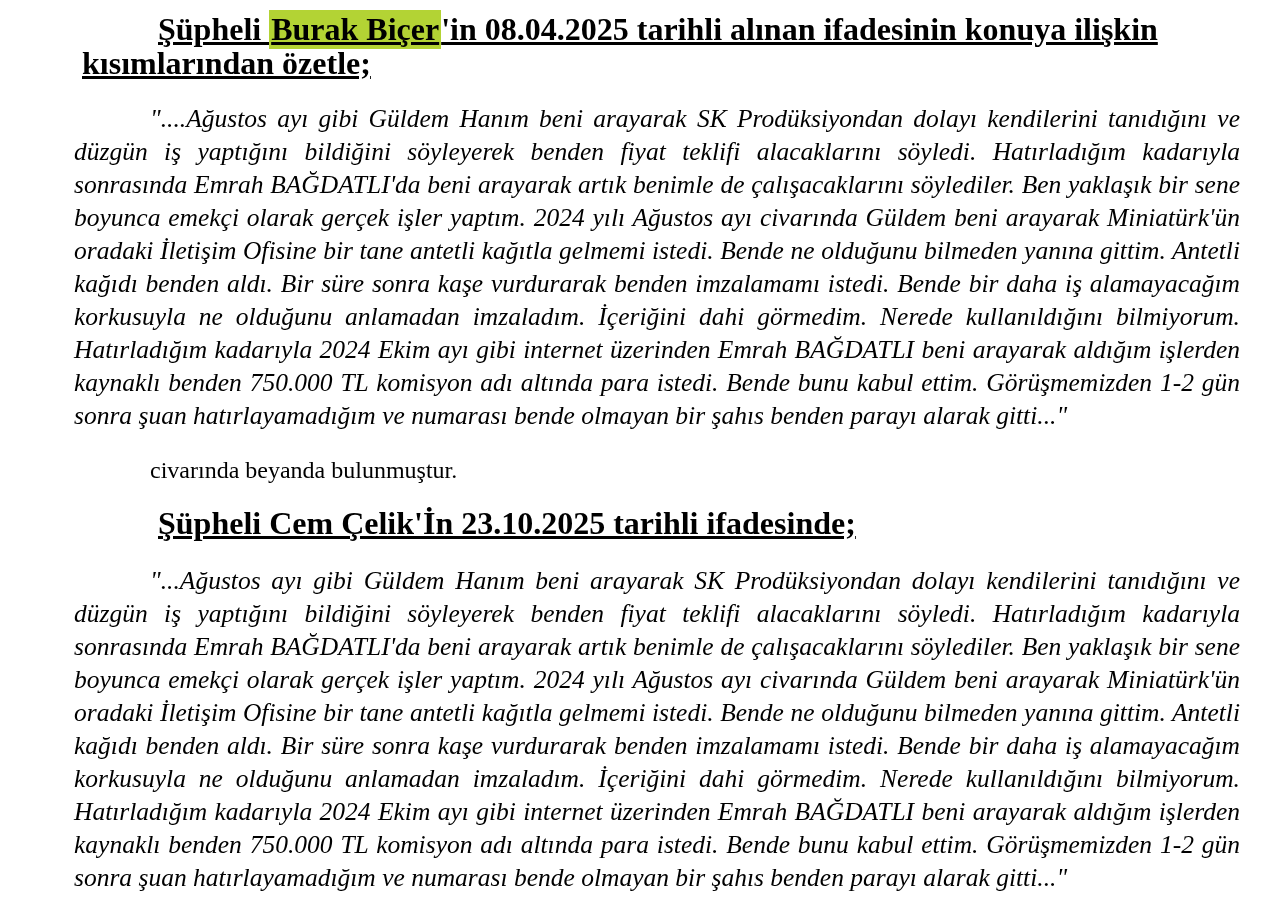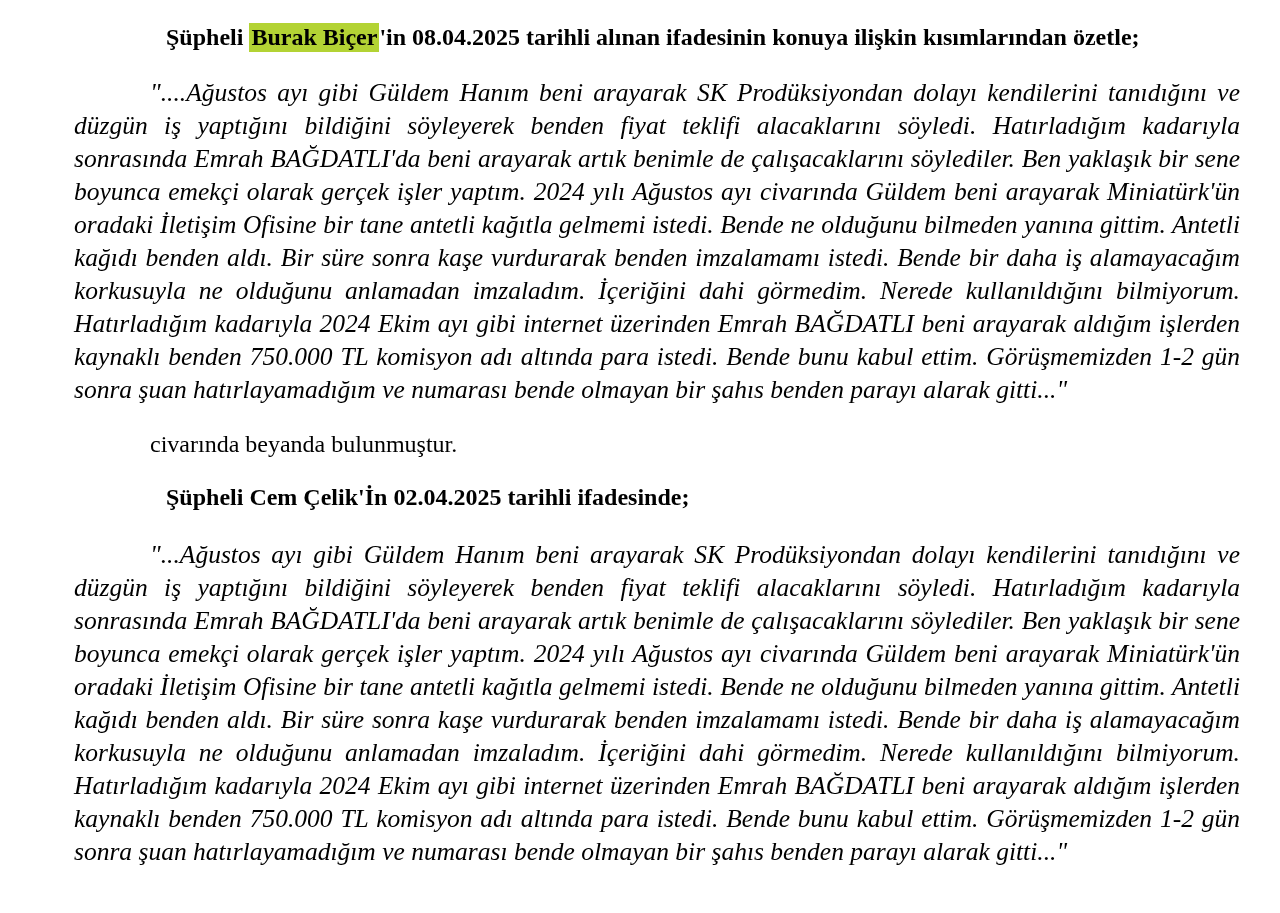--- a/index.html
+++ b/index.html
@@ -11,25 +11,26 @@
     width: 1280px;
     height: 913px;
     overflow: hidden;
     font-family: "Liberation Serif", "DejaVu Serif", serif;
     color: #000000;
     box-sizing: border-box;
     padding: 4px 40px 0 74px;
   }
   .doc-heading {
     font-weight: bold;
-    font-size: 24px;
+    font-size: 32px;
     line-height: 34px;
     text-indent: 76px;
-    margin: 16px;
+    margin: 8px;
     text-align: left;
+    text-decoration: underline;
   }
   .highlight {
     background: #b3d334;
     padding: 1px 2px 2px 2px;
   }
   .statement {
     font-style: italic;
     font-size: 25.5px;
     line-height: 33px;
     text-align: justify;
@@ -54,17 +55,17 @@
 <body>
 
 <div>
 
   <p class="doc-heading"><span>Şüpheli </span><span class="highlight">Burak Biçer</span><span>'in 08.04.2025 tarihli alınan ifadesinin konuya ilişkin kısımlarından özetle;</span></p>
 
   <p class="statement">"....Ağustos ayı gibi Güldem Hanım beni arayarak SK Prodüksiyondan dolayı kendilerini tanıdığını ve düzgün iş yaptığını bildiğini söyleyerek benden fiyat teklifi alacaklarını söyledi. Hatırladığım kadarıyla sonrasında Emrah BAĞDATLI'da beni arayarak artık benimle de çalışacaklarını söylediler. Ben yaklaşık bir sene boyunca emekçi olarak gerçek işler yaptım. 2024 yılı Ağustos ayı civarında Güldem beni arayarak Miniatürk'ün oradaki İletişim Ofisine bir tane antetli kağıtla gelmemi istedi. Bende ne olduğunu bilmeden yanına gittim.  Antetli kağıdı benden aldı. Bir süre sonra kaşe vurdurarak benden imzalamamı istedi. Bende bir daha iş alamayacağım korkusuyla ne olduğunu anlamadan imzaladım. İçeriğini dahi görmedim. Nerede kullanıldığını bilmiyorum. Hatırladığım kadarıyla 2024 Ekim ayı gibi internet üzerinden Emrah BAĞDATLI beni arayarak aldığım işlerden kaynaklı benden 750.000 TL komisyon adı altında para istedi. Bende bunu kabul ettim. Görüşmemizden 1-2 gün sonra şuan hatırlayamadığım ve numarası bende olmayan bir şahıs benden parayı alarak gitti..."</p>
 
   <p class="closing">civarında beyanda bulunmuştur.</p>
 
-  <p class="doc-heading second">Şüpheli Cem Çelik'İn 02.04.2025 tarihli ifadesinde;</p>
+  <p class="doc-heading second">Şüpheli Cem Çelik'İn 23.10.2025 tarihli ifadesinde;</p>
 
   <p class="statement second">"...Ağustos ayı gibi Güldem Hanım beni arayarak SK Prodüksiyondan dolayı kendilerini tanıdığını ve düzgün iş yaptığını bildiğini söyleyerek benden fiyat teklifi alacaklarını söyledi. Hatırladığım kadarıyla sonrasında Emrah BAĞDATLI'da beni arayarak artık benimle de çalışacaklarını söylediler. Ben yaklaşık bir sene boyunca emekçi olarak gerçek işler yaptım. 2024 yılı Ağustos ayı civarında Güldem beni arayarak Miniatürk'ün oradaki İletişim Ofisine bir tane antetli kağıtla gelmemi istedi. Bende ne olduğunu bilmeden yanına gittim.  Antetli kağıdı benden aldı. Bir süre sonra kaşe vurdurarak benden imzalamamı istedi. Bende bir daha iş alamayacağım korkusuyla ne olduğunu anlamadan imzaladım. İçeriğini dahi görmedim. Nerede kullanıldığını bilmiyorum. Hatırladığım kadarıyla 2024 Ekim ayı gibi internet üzerinden Emrah BAĞDATLI beni arayarak aldığım işlerden kaynaklı benden 750.000 TL komisyon adı altında para istedi. Bende bunu kabul ettim. Görüşmemizden 1-2 gün sonra şuan hatırlayamadığım ve numarası bende olmayan bir şahıs benden parayı alarak gitti..."</p>
 
 </div>
 
 </body></html>

